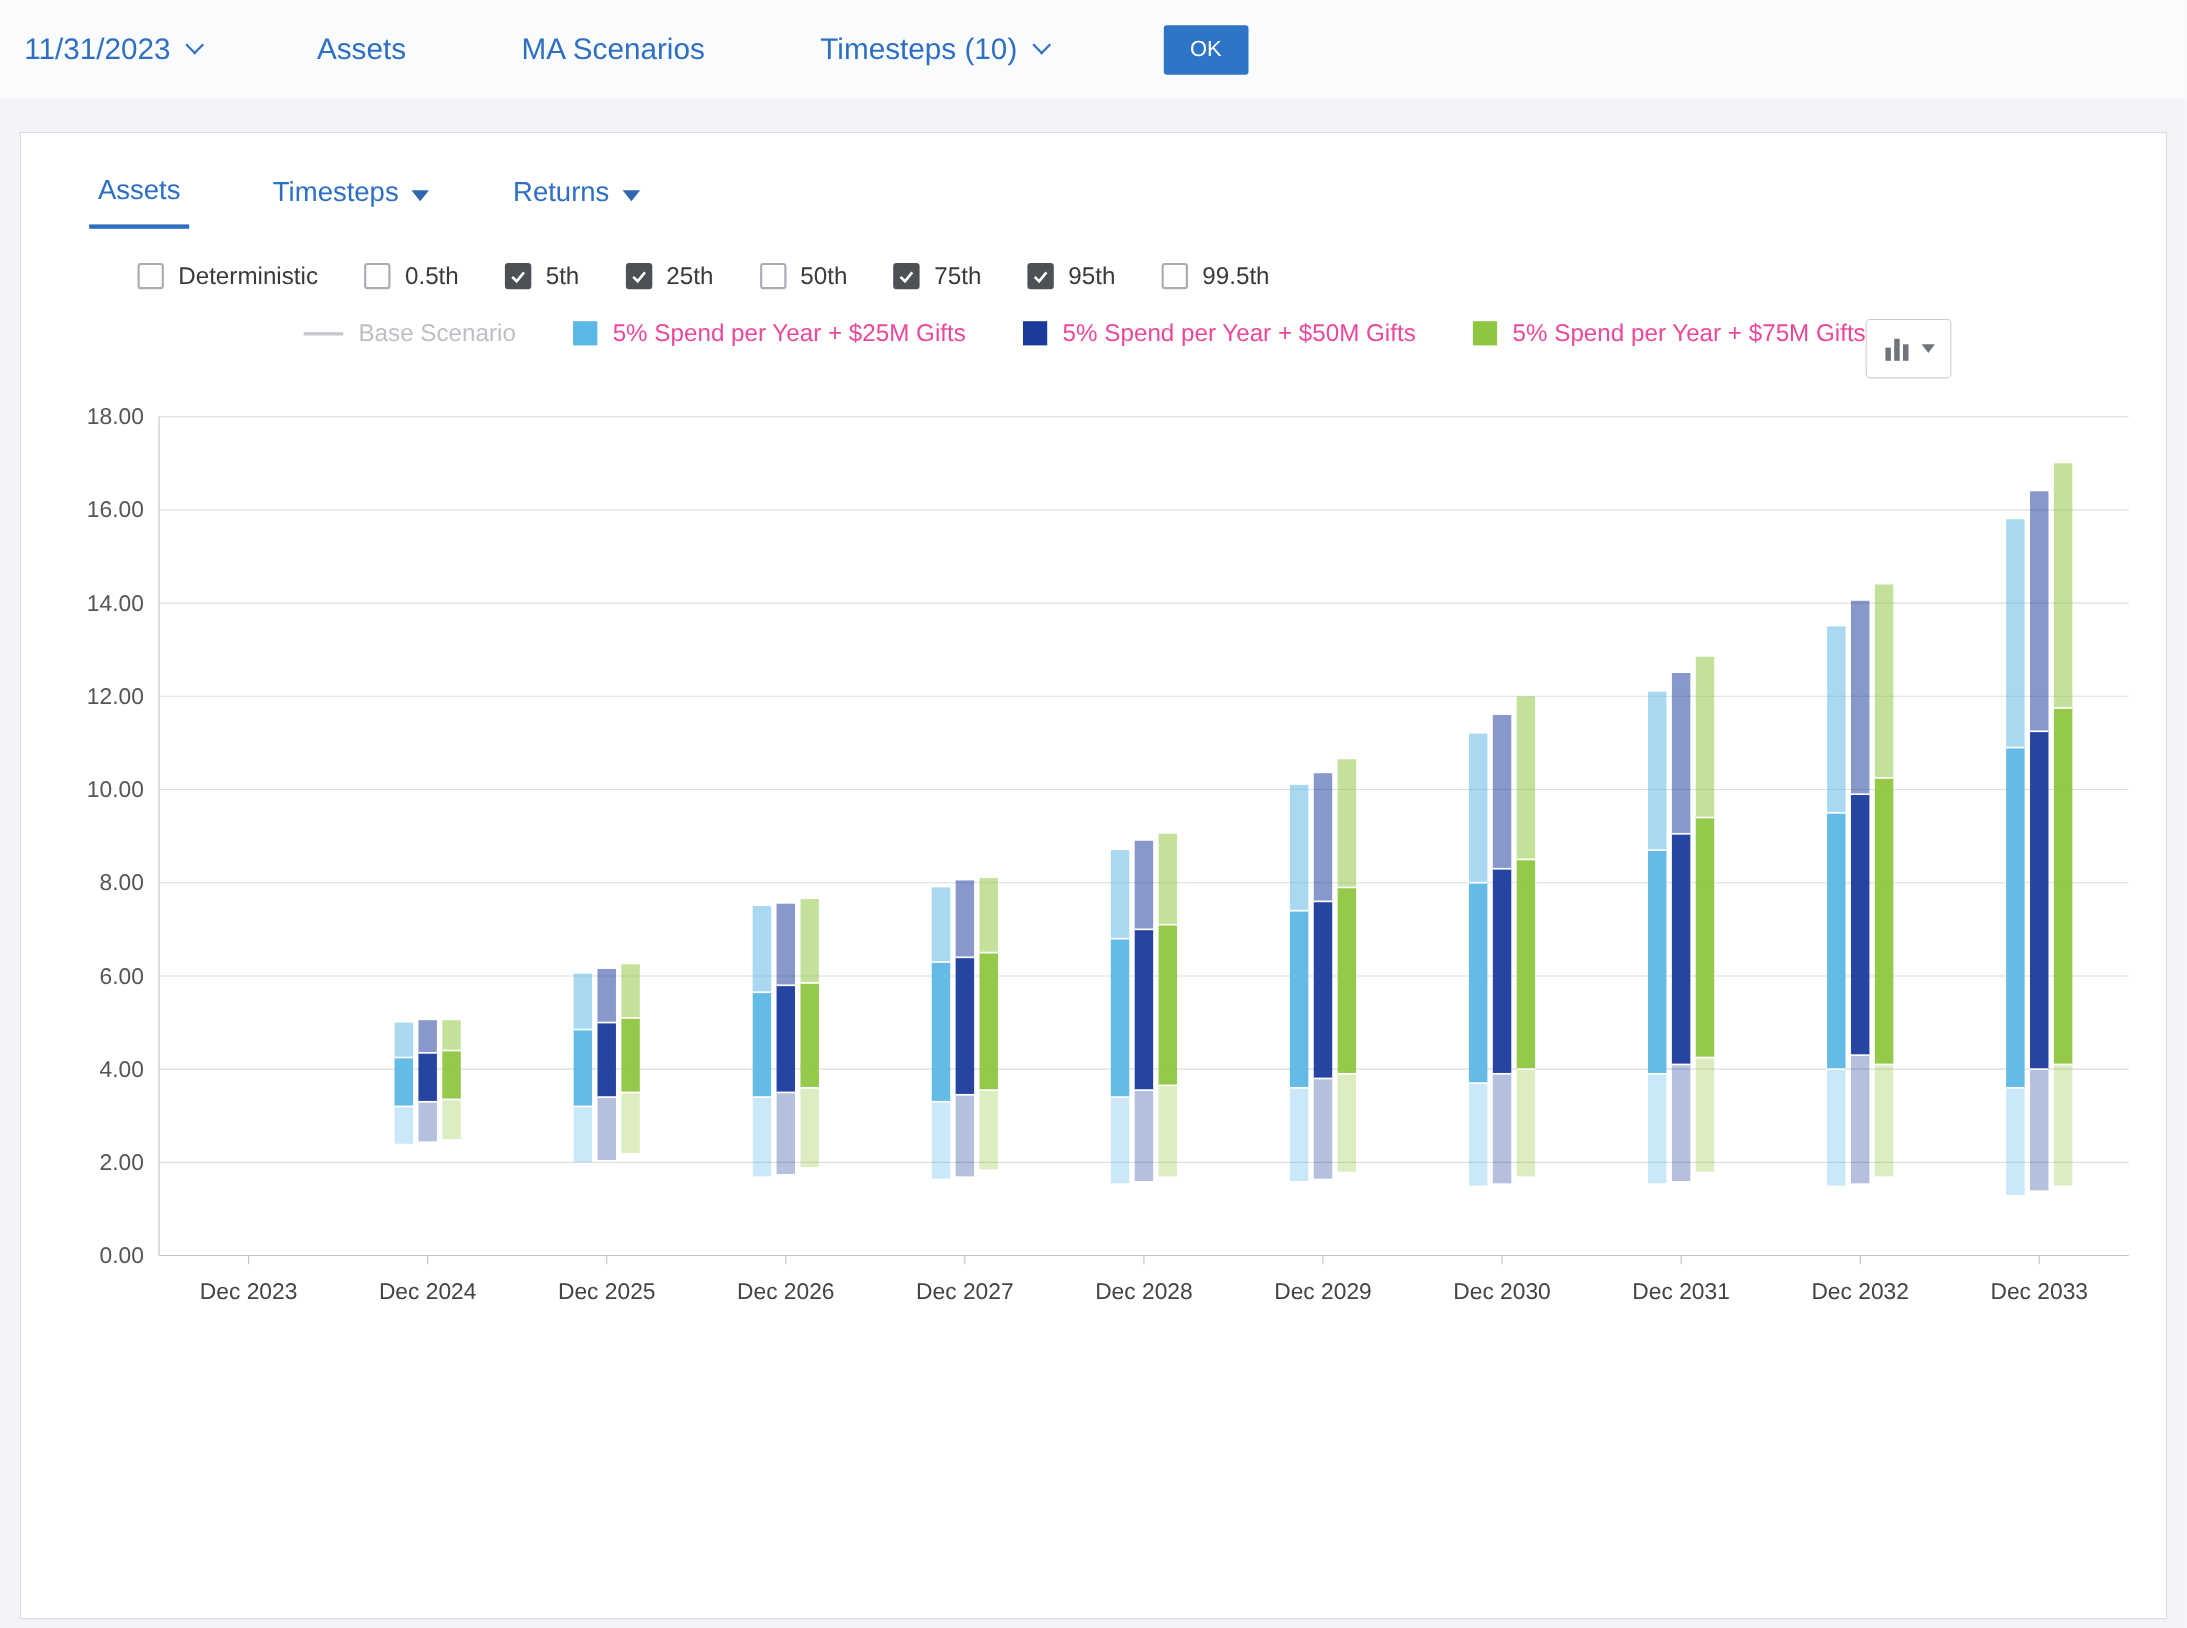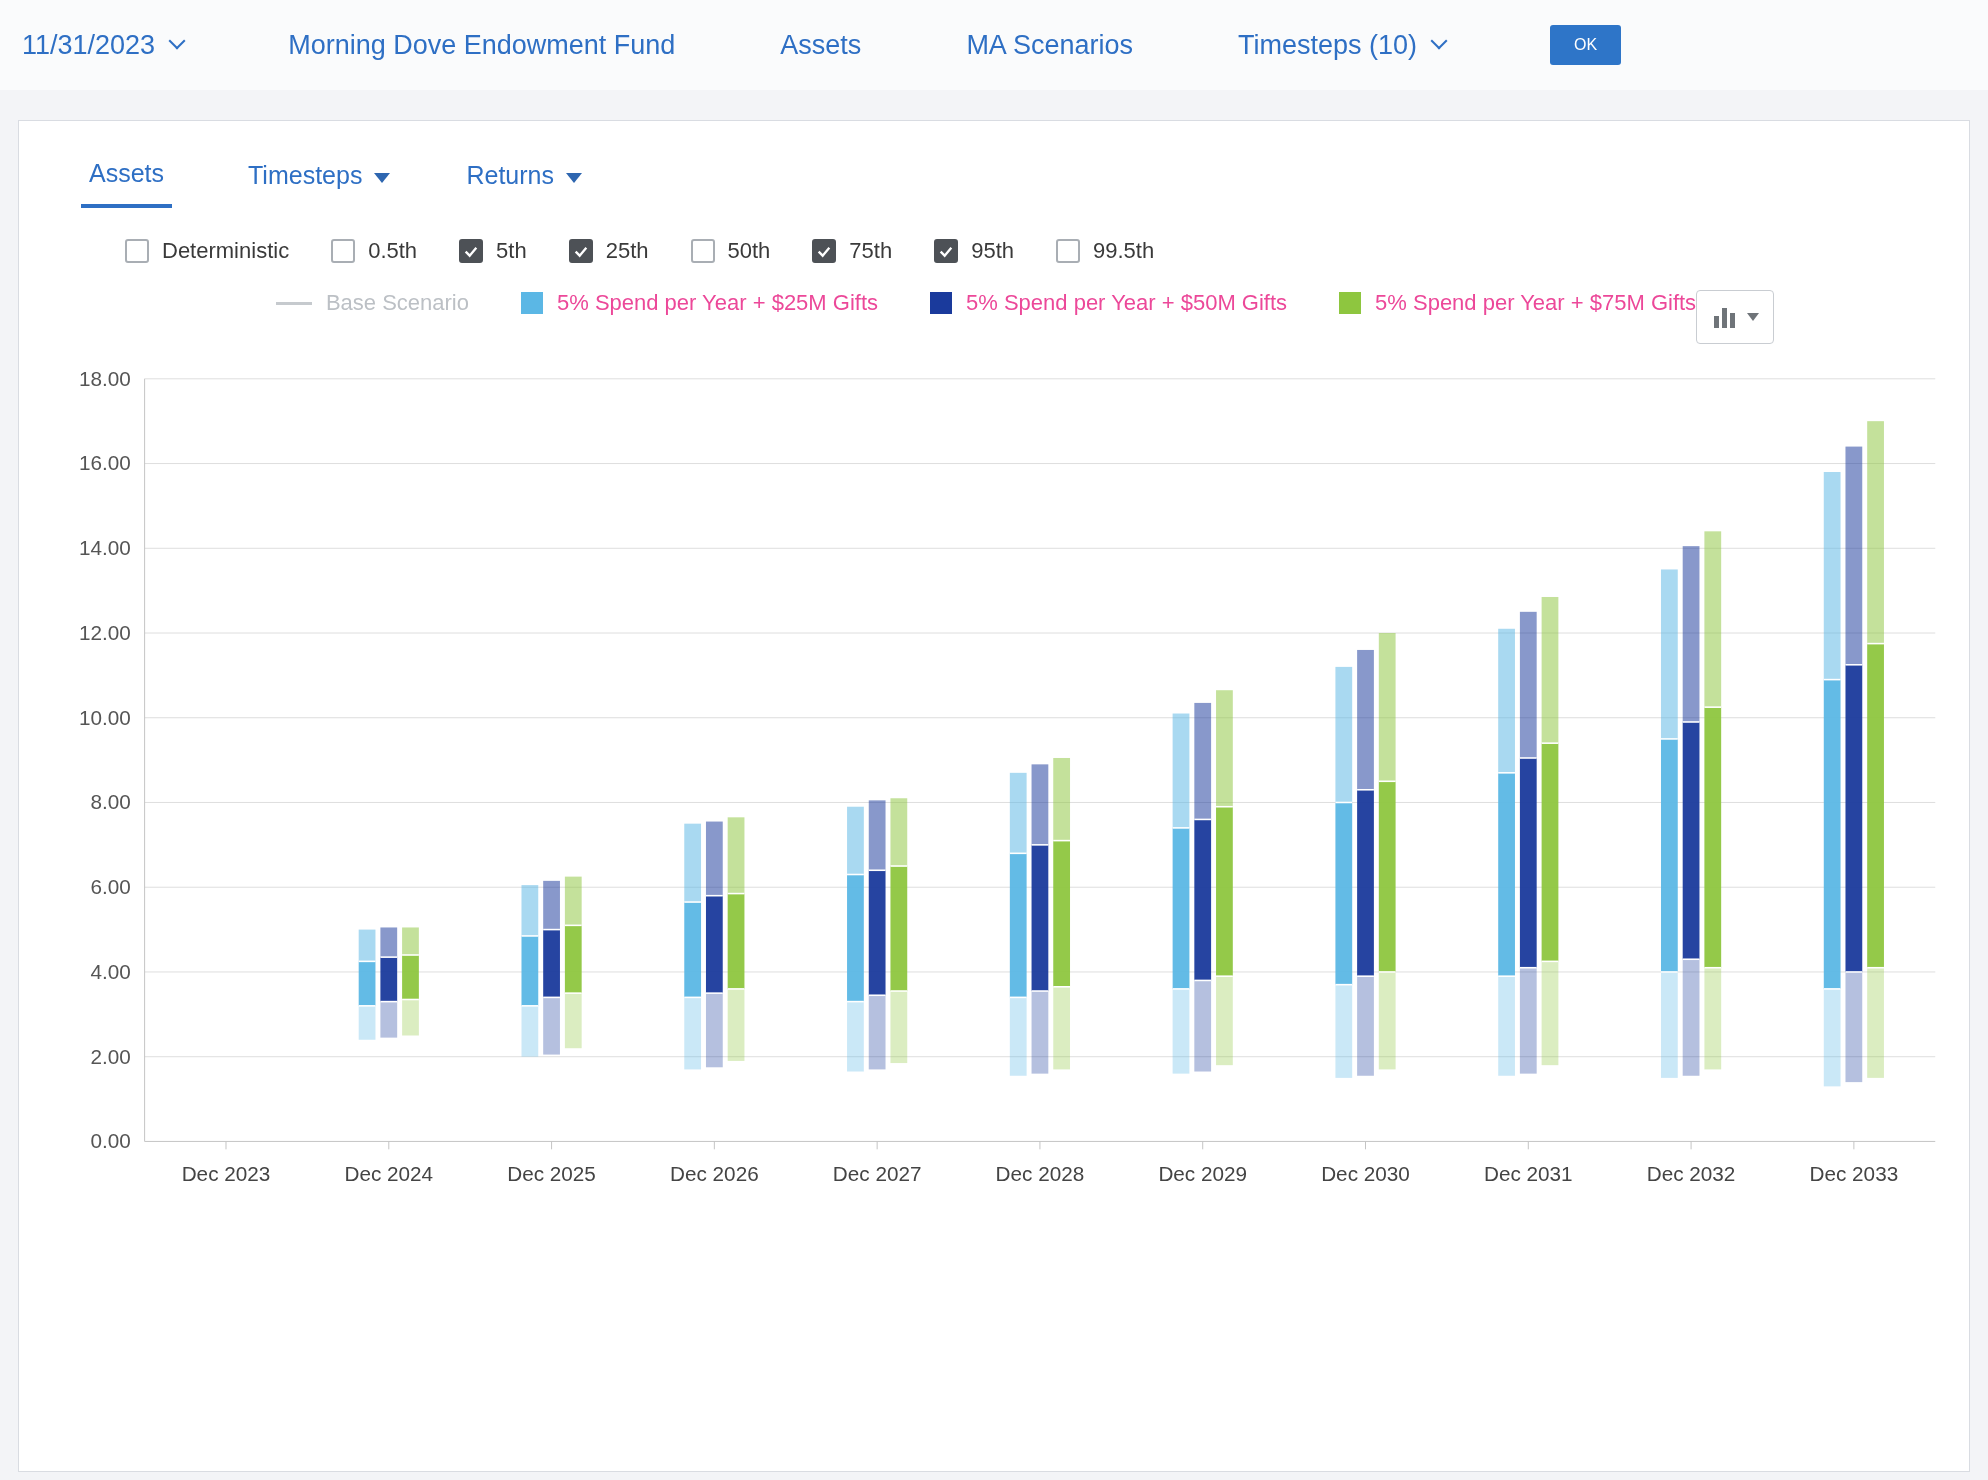--- a/index.html
+++ b/index.html
@@ -16,21 +16,21 @@
   }
   .nav-link { color: #2E6FC4; font-size: 27px; text-decoration: none; cursor: pointer; white-space: nowrap; }
   .nav-drop { display: flex; align-items: center; cursor: pointer; }
   .chev {
     display: inline-block; width: 12px; height: 12px;
     border-right: 2px solid #2E6FC4; border-bottom: 2px solid #2E6FC4;
     transform: rotate(45deg); margin-left: 16px; margin-top: -8px;
   }
   .ok-btn {
     background: #2E75C8; color: #fff; border: none; border-radius: 3px;
-    font-size: 16px; padding: 11px 24px; cursor: pointer;
+    font-size: 20px; padding: 11px 24px; cursor: pointer;
     font-family: "Liberation Sans", sans-serif;
   }
   
   .panel {
     margin: 30px 18px 0 18px; background: #fff;
     border: 1px solid #D9DCE2; height: 1352px;
   }
   .tabs { display: flex; gap: 76px; padding: 38px 0 0 62px; }
   .tab {
     font-size: 25px; color: #2E6FC4; padding-bottom: 16px;
@@ -73,21 +73,20 @@
   .chart svg text { font-family: "Liberation Sans", sans-serif; }
 </style>
 </head>
 <body>
 
 <div class="topbar">
   <div class="nav-drop">
     <span class="nav-link">11/31/2023</span>
     <span class="chev"></span>
   </div>
-  <span class="nav-link">Morning Dove Endowment Fund</span>
   <span class="nav-link">Assets</span>
   <span class="nav-link">MA Scenarios</span>
   <div class="nav-drop">
     <span class="nav-link">Timesteps (10)</span>
     <span class="chev"></span>
   </div>
   <button class="ok-btn">OK</button>
 </div>
 
 <div class="panel">

